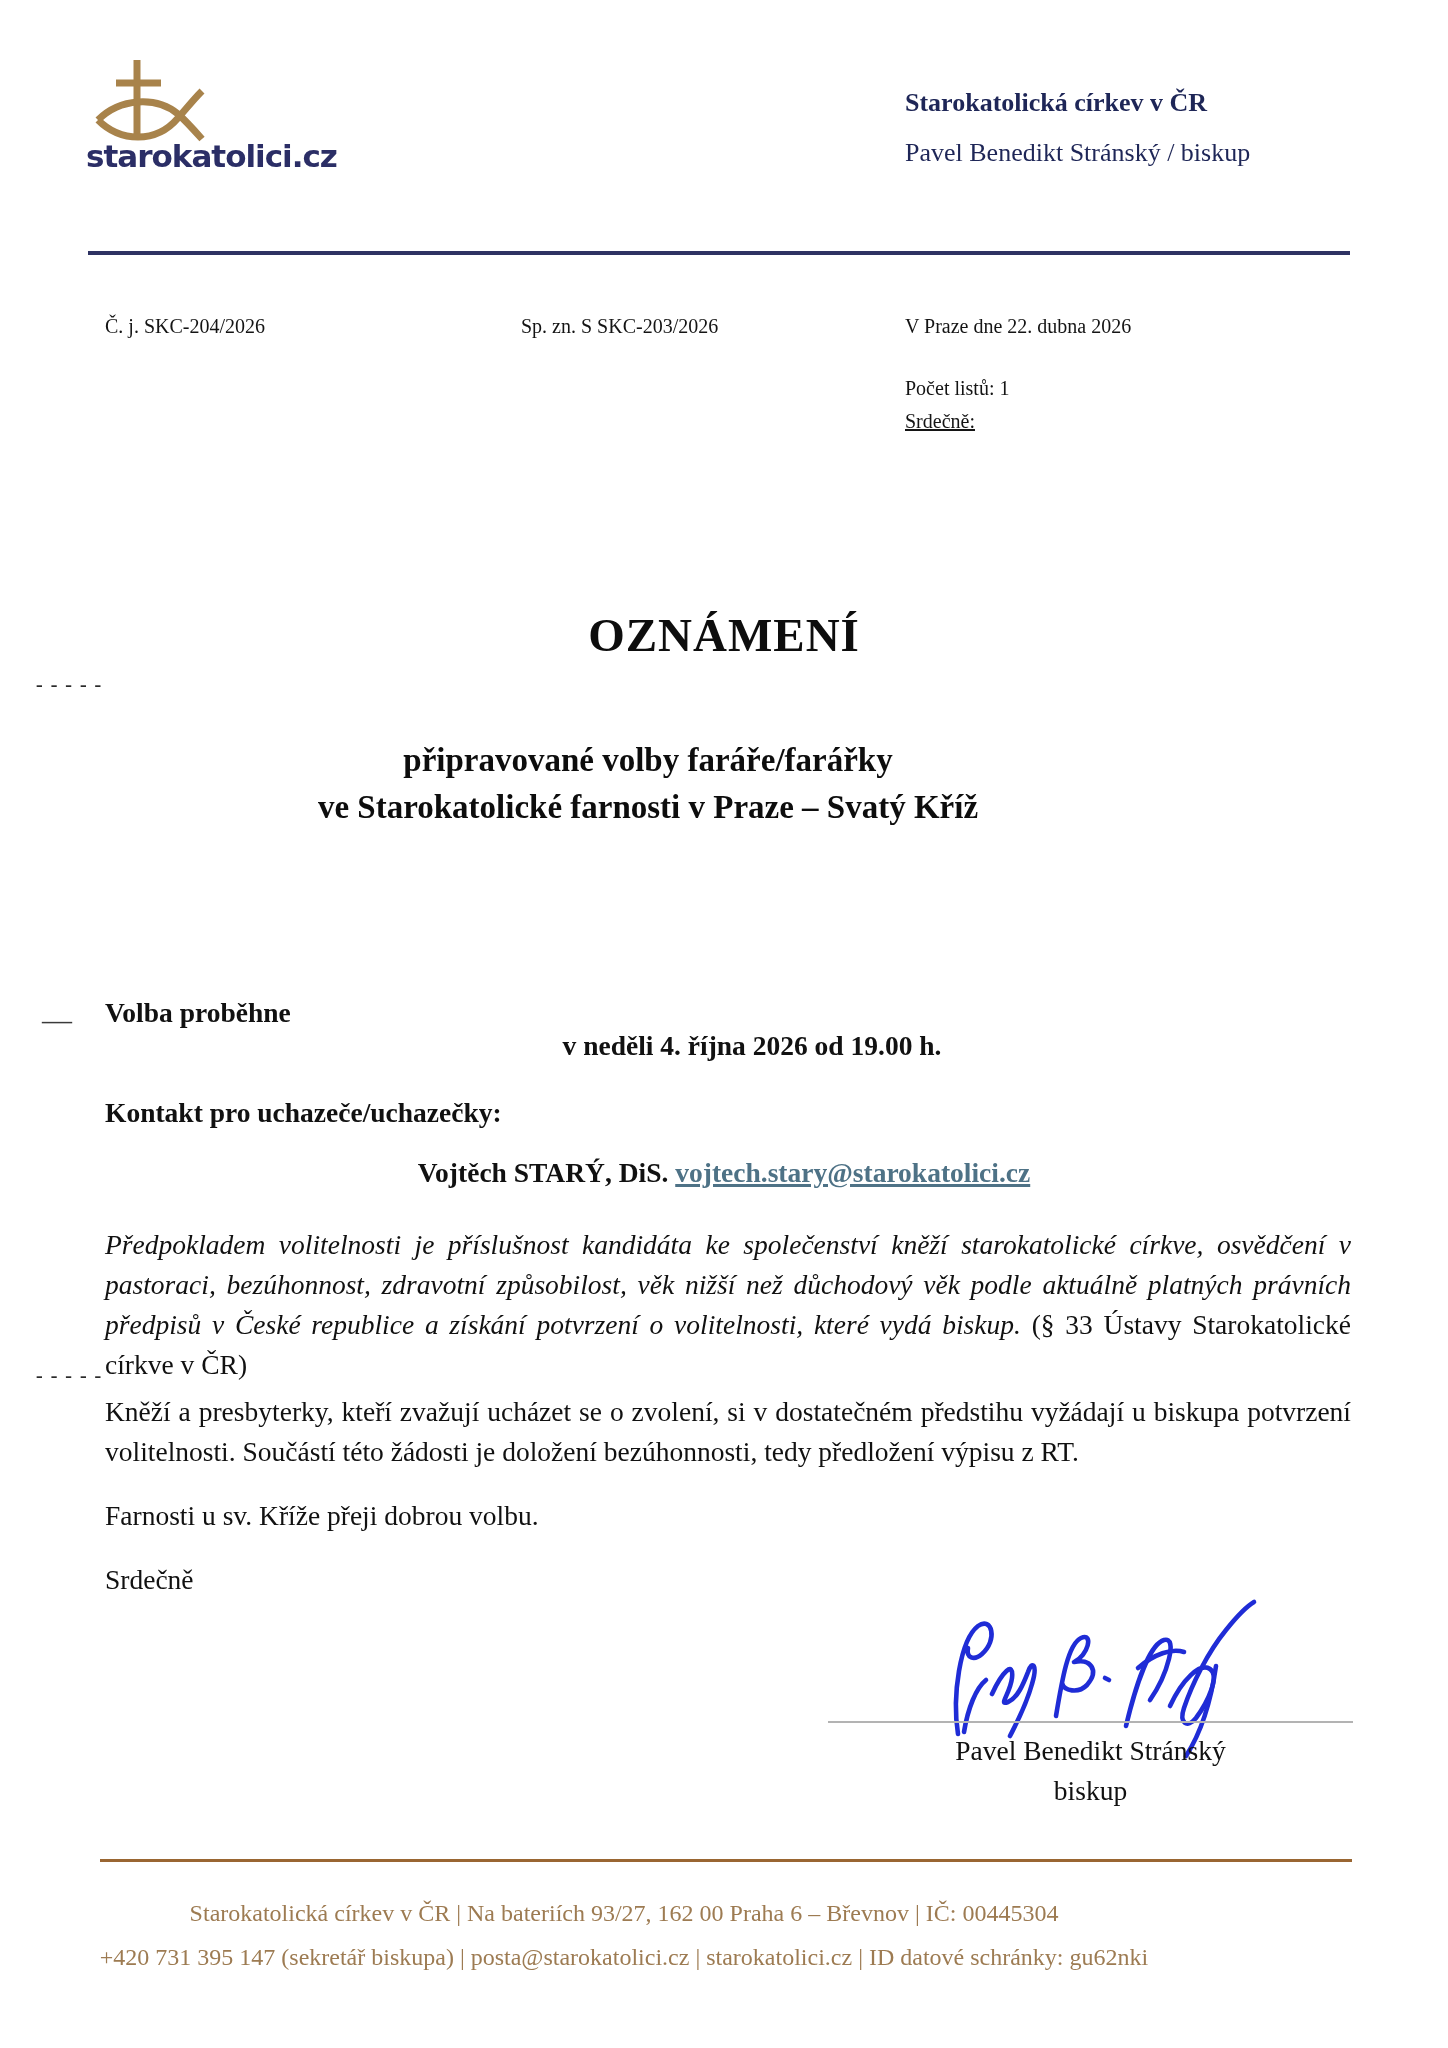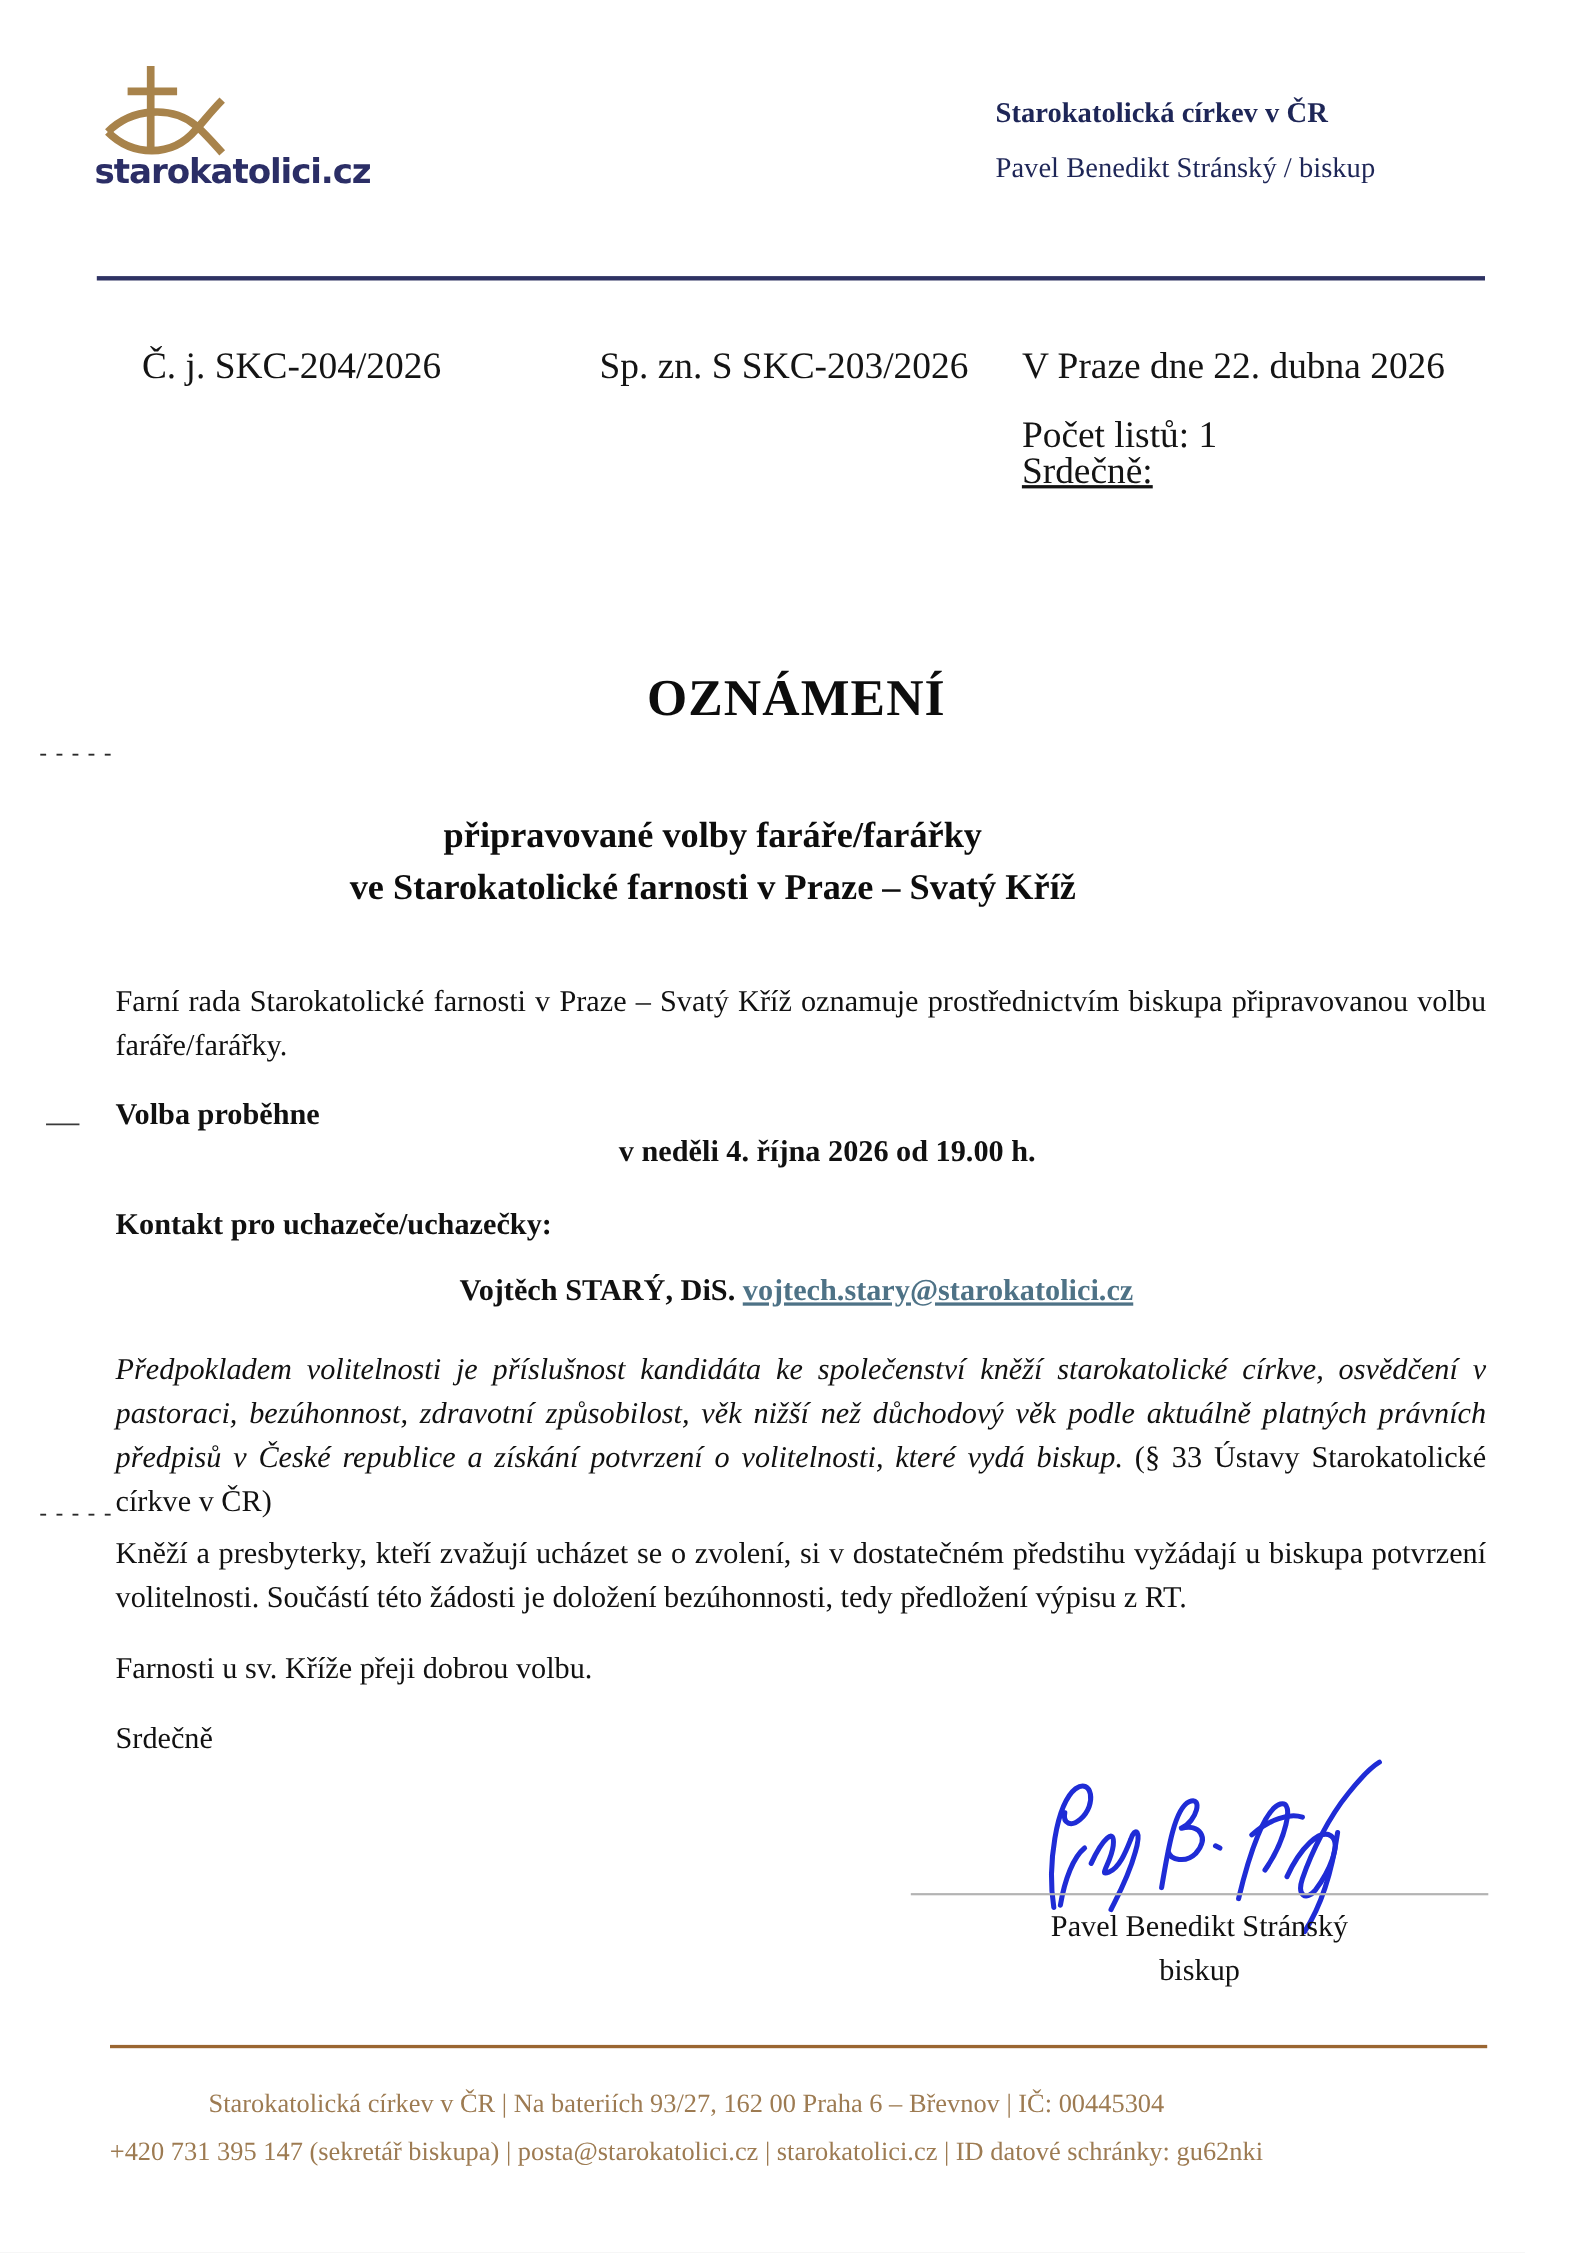--- a/index.html
+++ b/index.html
@@ -32,21 +32,21 @@
   .lh-person {
     font-size: 26px;
     color: #1e2657;
   }
   .head-rule {
     left: 88px; top: 251px; width: 1262px; height: 4px;
     background: #2e3263;
   }
 
   
-  .meta { font-size: 34px; color: #141414; margin-left: 24px; }
+  .meta { font-size: 20px; color: #141414; }
   .underlined { text-decoration: underline; }
 
   
   .fold-mark { font-size: 21px; letter-spacing: 2px; color: #2a2a2a; font-family: "DejaVu Sans Mono", monospace; }
   .fold-dash { font-size: 30px; color: #3a3a3a; }
 
   
   .title {
     left: 0; top: 608px; width: 1448px;
     text-align: center;
@@ -134,21 +134,20 @@
   <div class="abs fold-dash" style="left:42px; top:1003px;">—</div>
   <div class="abs fold-mark" style="left:33px; top:1364px;">-----</div>
 
   <div class="abs title">OZNÁMENÍ</div>
 
   <div class="abs subtitle">
     <div>připravované volby faráře/farářky</div>
     <div>ve Starokatolické farnosti v Praze – Svatý Kříž</div>
   </div>
 
-  <p class="abs para" style="top:890px;">Farní rada Starokatolické farnosti v Praze – Svatý Kříž oznamuje prostřednictvím biskupa připravovanou volbu faráře/farářky.</p>
 
   <div class="abs para bold" style="top:993px;">Volba proběhne</div>
   <div class="abs centerline bold" style="top:1030px;margin-left:28px;">v neděli 4. října 2026 od 19.00 h.</div>
 
   <div class="abs centerline" style="top:1157px;">
     <span class="bold">Vojtěch STARÝ, DiS.</span>
     <a class="email-link">vojtech.stary@starokatolici.cz</a>
   </div>
   <div class="abs para bold" style="top:1093px;">Kontakt pro uchazeče/uchazečky:</div>
 

